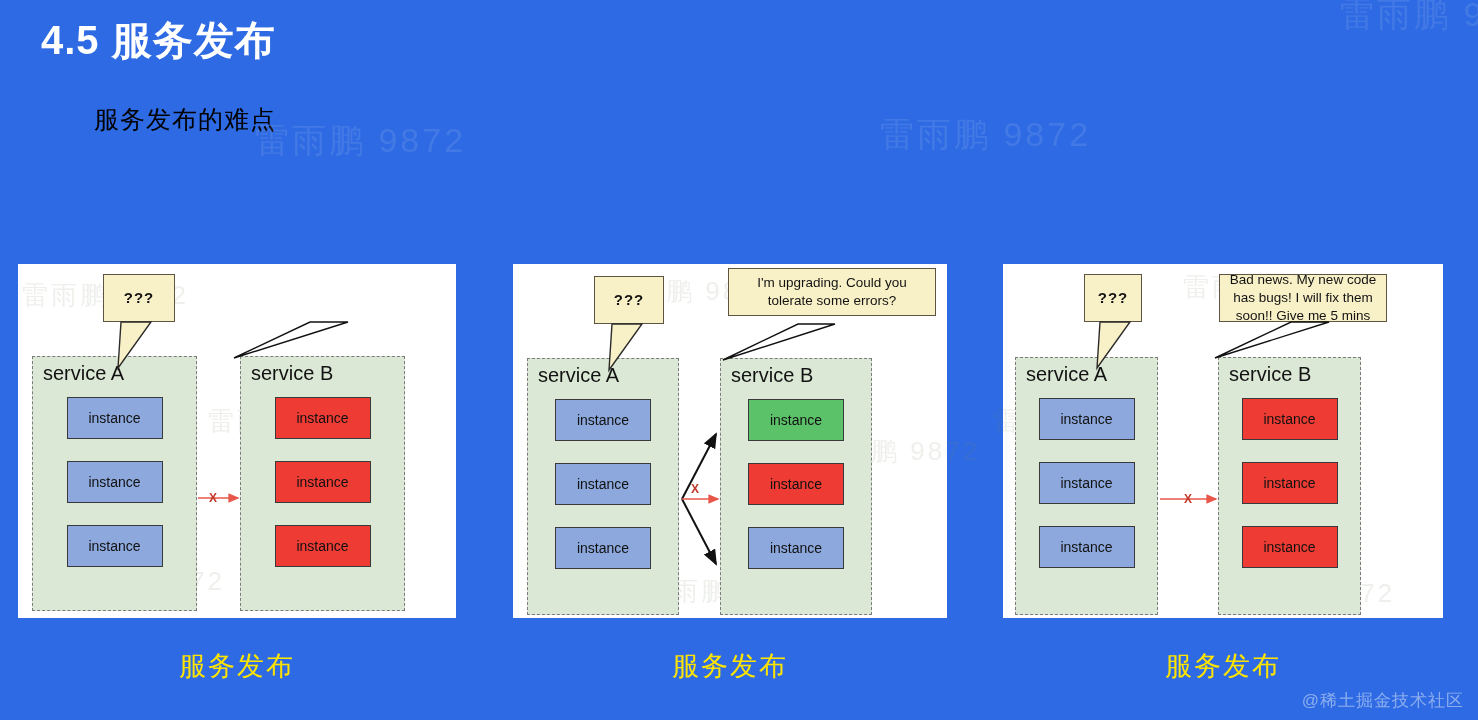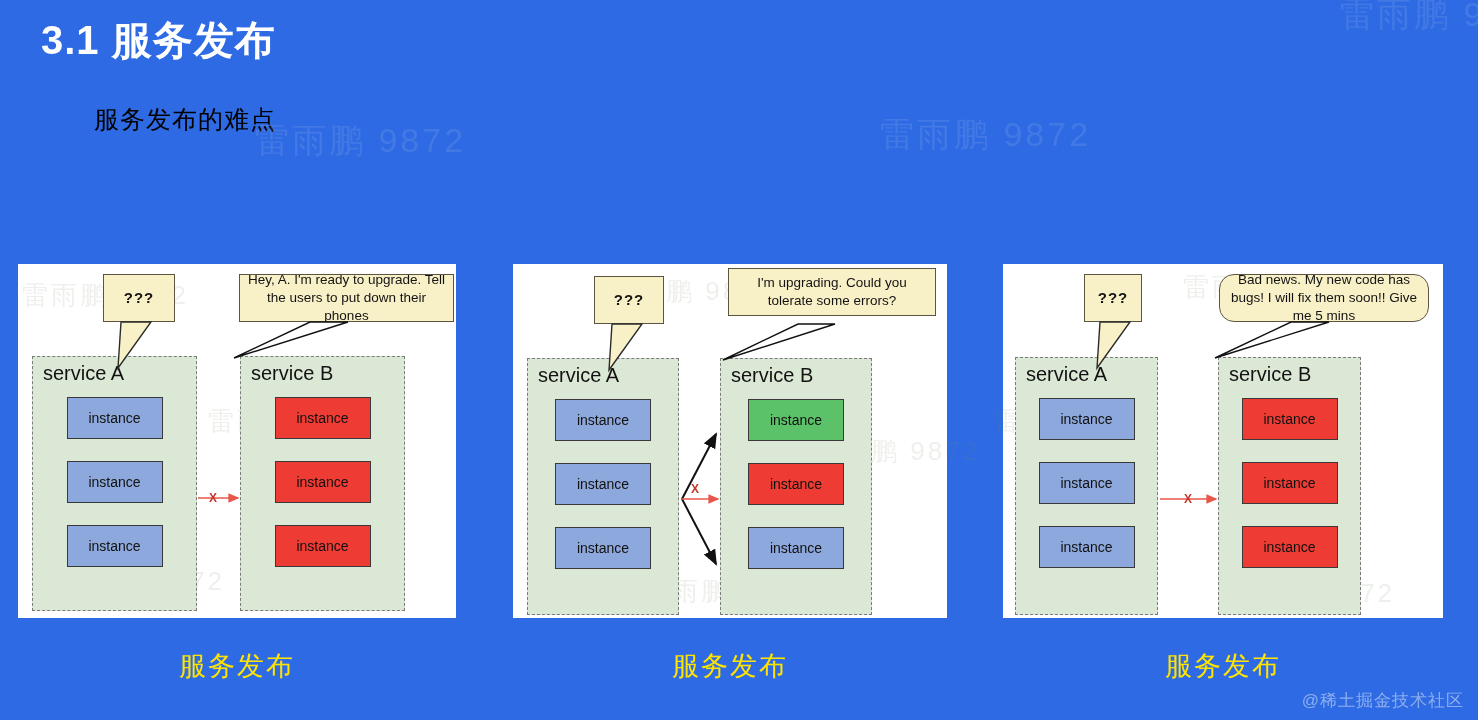--- a/index.html
+++ b/index.html
@@ -157,36 +157,35 @@
     font-weight: normal;
     letter-spacing: 3px;
     white-space: nowrap;
     pointer-events: none;
   }
   .wm-ghost.dark { color: rgba(120,140,110,0.13); }
 </style>
 </head>
 <body>
 
-<div class="slide-title">3.1 服务发布</div>
+<div class="slide-title">4.5 服务发布</div>
 <div class="slide-subtitle">服务发布的难点</div>
 
 <div class="wm-ghost" style="left:255px; top:118px;">雷雨鹏 9872</div>
 <div class="wm-ghost" style="left:880px; top:112px;">雷雨鹏 9872</div>
 <div class="wm-ghost" style="left:1340px; top:-8px;">雷雨鹏 9872</div>
 
 <div class="panels">
 
   <div class="panel panel-0">
     <div class="wm-ghost dark" style="left:4px; top:14px; font-size:26px;">雷雨鹏 9872</div>
     <div class="wm-ghost dark" style="left:190px; top:140px; font-size:26px;">雷雨鹏 9872</div>
     <div class="wm-ghost dark" style="left:40px; top:300px; font-size:26px;">雷雨鹏 9872</div>
 
     <div class="bubble small" style="left:85px; top:10px; width:72px; height:48px;">???</div>
-    <div class="bubble" style="left:221px; top:10px; width:215px; height:48px;">Hey, A. I'm ready to upgrade. Tell the users to put down their phones</div>
 
     <div class="service" style="left:14px; top:92px; width:165px; height:255px;">
       <div class="service-label">service A</div>
       <div class="instances">
         <div class="instance blue">instance</div>
         <div class="instance blue">instance</div>
         <div class="instance blue">instance</div>
       </div>
     </div>
 
@@ -259,21 +258,21 @@
       <text x="182" y="229" font-family="Liberation Sans, sans-serif" font-size="12" font-weight="bold" fill="#c0392b" text-anchor="middle">X</text>
     </svg>
   </div>
 
   <div class="panel panel-2">
     <div class="wm-ghost dark" style="left:180px; top:6px; font-size:26px;">雷雨鹏 9872</div>
     <div class="wm-ghost dark" style="left:-10px; top:140px; font-size:26px;">雷雨鹏 9872</div>
     <div class="wm-ghost dark" style="left:225px; top:312px; font-size:26px;">雷雨鹏 9872</div>
 
     <div class="bubble small" style="left:81px; top:10px; width:58px; height:48px;">???</div>
-    <div class="bubble" style="left:216px; top:10px; width:210px; height:48px;border-radius:15px;">Bad news. My new code has bugs! I will fix them soon!! Give me 5 mins</div>
+    <div class="bubble" style="left:216px; top:10px; width:168px; height:48px;">Bad news. My new code has bugs! I will fix them soon!! Give me 5 mins</div>
 
     <div class="service" style="left:12px; top:93px; width:143px; height:258px;">
       <div class="service-label">service A</div>
       <div class="instances">
         <div class="instance blue">instance</div>
         <div class="instance blue">instance</div>
         <div class="instance blue">instance</div>
       </div>
     </div>
 

